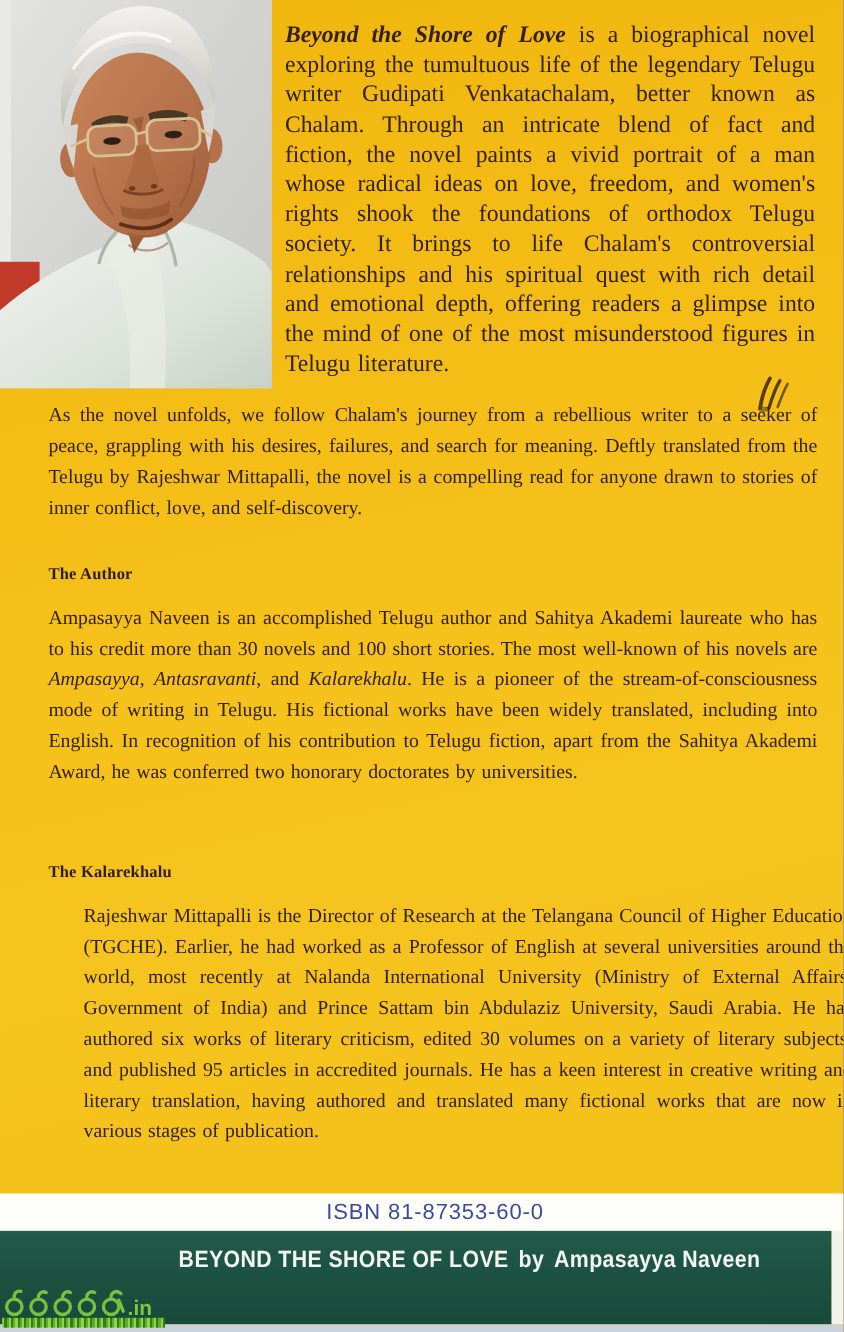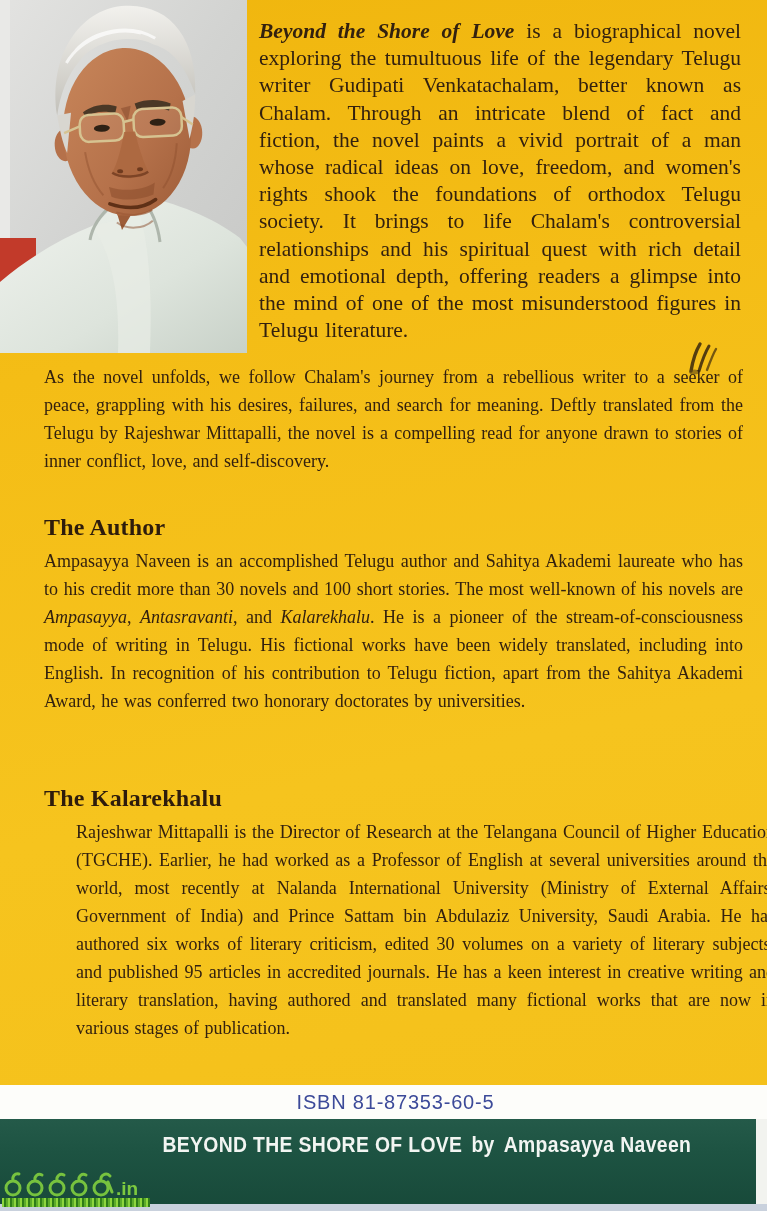--- a/index.html
+++ b/index.html
@@ -23,21 +23,21 @@
   }
   .intro .lead { font-weight:bold; font-style:italic; }
   .bodypara {
     position:absolute; left:44px; width:699px;
     font-size:18px; line-height:28px; text-align:justify; word-spacing:1px;
   }
   .synopsis { top:363px; }
   .author-body { top:547px; }
   .translator-body { top:818px;margin-left:32px; }
   .sect-head {
-    position:absolute; left:44px; font-size:24px; font-weight:bold; color:#2e1c0c;
+    position:absolute; left:44px; font-size:15px; font-weight:bold; color:#2e1c0c;
     letter-spacing:0.2px;
     text-align:right;
   }
   .author-head { top:514px; }
   .translator-head { top:785px; }
   .ital { font-style:italic; }
   
   .smudge { position:absolute; left:683px; top:341px; width:42px; height:36px; opacity:.88; }
   
   .isbn-strip {
@@ -170,21 +170,21 @@
 
   <h2 class="sect-head author-head">The Author</h2>
   <p class="bodypara author-body">
     <span>Ampasayya Naveen is an accomplished Telugu author and Sahitya Akademi laureate who has to his credit more than 30 novels and 100 short stories. The most well-known of his novels are </span><span class="ital">Ampasayya</span><span>, </span><span class="ital">Antasravanti</span><span>, and </span><span class="ital">Kalarekhalu</span><span>. He is a pioneer of the stream-of-consciousness mode of writing in Telugu. His fictional works have been widely translated, including into English. In recognition of his contribution to Telugu fiction, apart from the Sahitya Akademi Award, he was conferred two honorary doctorates by universities.</span>
   </p>
 
   <h2 class="sect-head translator-head">The Kalarekhalu</h2>
   <p class="bodypara translator-body">Rajeshwar Mittapalli is the Director of Research at the Telangana Council of Higher Education (TGCHE). Earlier, he had worked as a Professor of English at several universities around the world, most recently at Nalanda International University (Ministry of External Affairs, Government of India) and Prince Sattam bin Abdulaziz University, Saudi Arabia. He has authored six works of literary criticism, edited 30 volumes on a variety of literary subjects, and published 95 articles in accredited journals. He has a keen interest in creative writing and literary translation, having authored and translated many fictional works that are now in various stages of publication.</p>
 
   <div class="isbn-strip">
-    <span class="isbn-text">ISBN 81-87353-60-5</span>
+    <span class="isbn-text">ISBN 81-87353-60-0</span>
   </div>
 
   <div class="footer-bar">
     <div class="footer-text">
       <span>BEYOND THE SHORE OF LOVE</span><span class="byword">by</span><span>Ampasayya Naveen</span>
     </div>
   </div>
   <div class="footer-right-sliver"></div>
   <div class="bottom-strip"></div>
 

